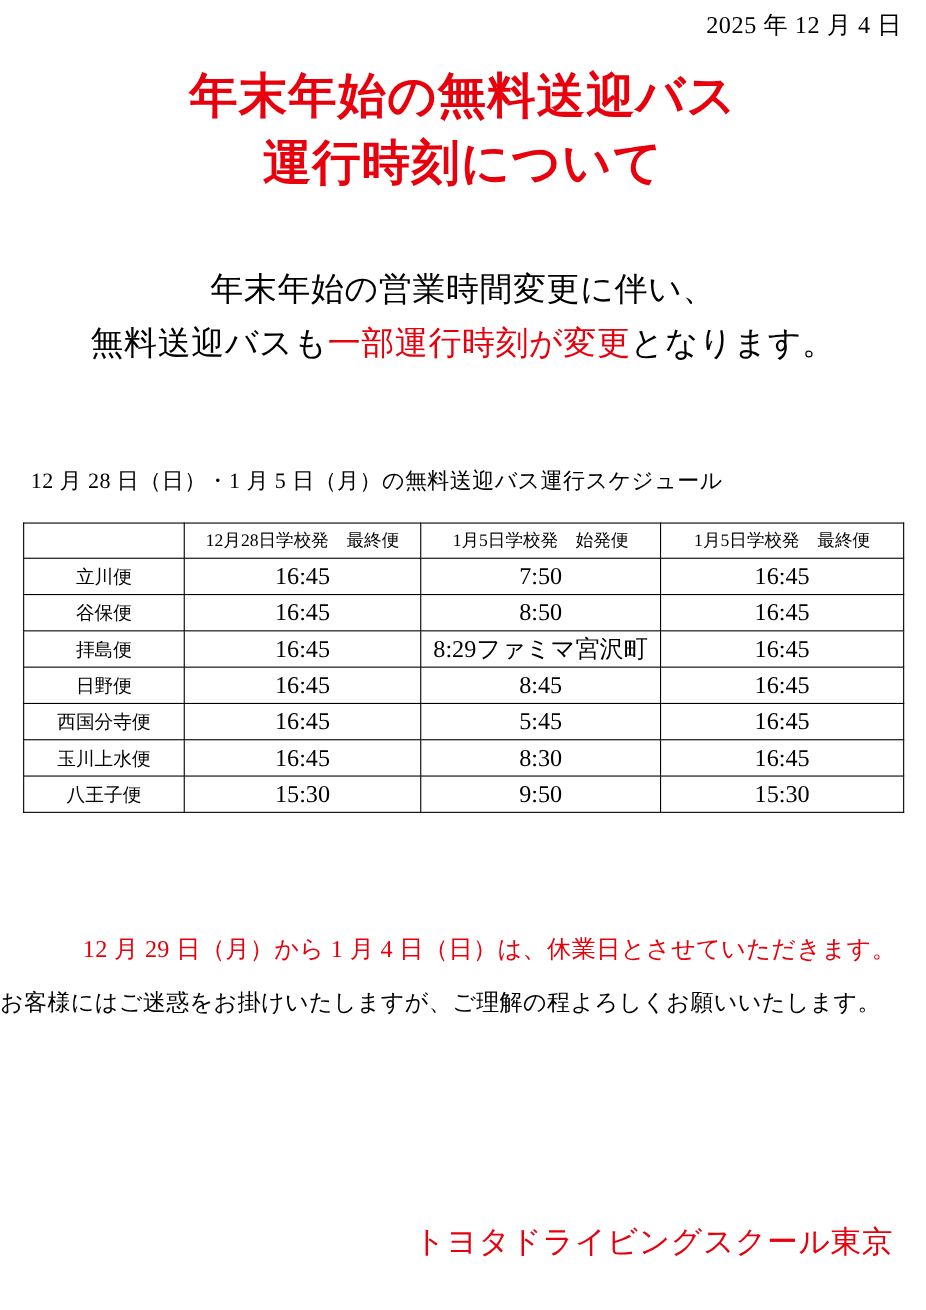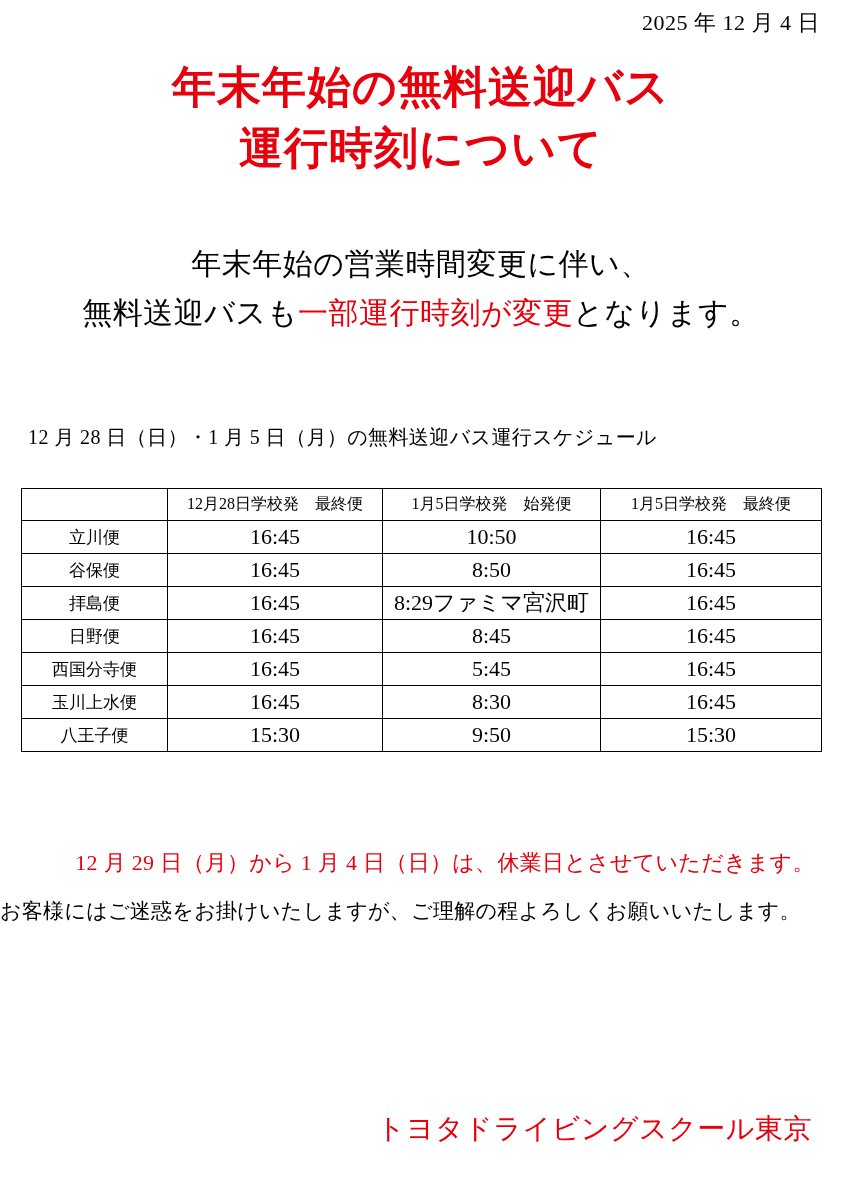--- a/index.html
+++ b/index.html
@@ -70,21 +70,21 @@
     top: 424px;
     left: 28px;
     font-size: 20px;
     letter-spacing: 0.4px;
     white-space: nowrap;
   }
 
   
   .table-wrap {
     position: absolute;
-    top: 488px;
+    top: 475px;
     left: 21px;
     width: 800px;
   }
   table.schedule {
     border-collapse: collapse;
     width: 800px;
     table-layout: fixed;
   }
   table.schedule th,
   table.schedule td {
@@ -178,21 +178,21 @@
           <th></th>
           <th>12月28日学校発　最終便</th>
           <th>1月5日学校発　始発便</th>
           <th>1月5日学校発　最終便</th>
         </tr>
       </thead>
       <tbody>
         <tr>
           <th class="route">立川便</th>
           <td>16:45</td>
-          <td>10:50</td>
+          <td>7:50</td>
           <td>16:45</td>
         </tr>
         <tr>
           <th class="route">谷保便</th>
           <td>16:45</td>
           <td>8:50</td>
           <td>16:45</td>
         </tr>
         <tr>
           <th class="route">拝島便</th>

